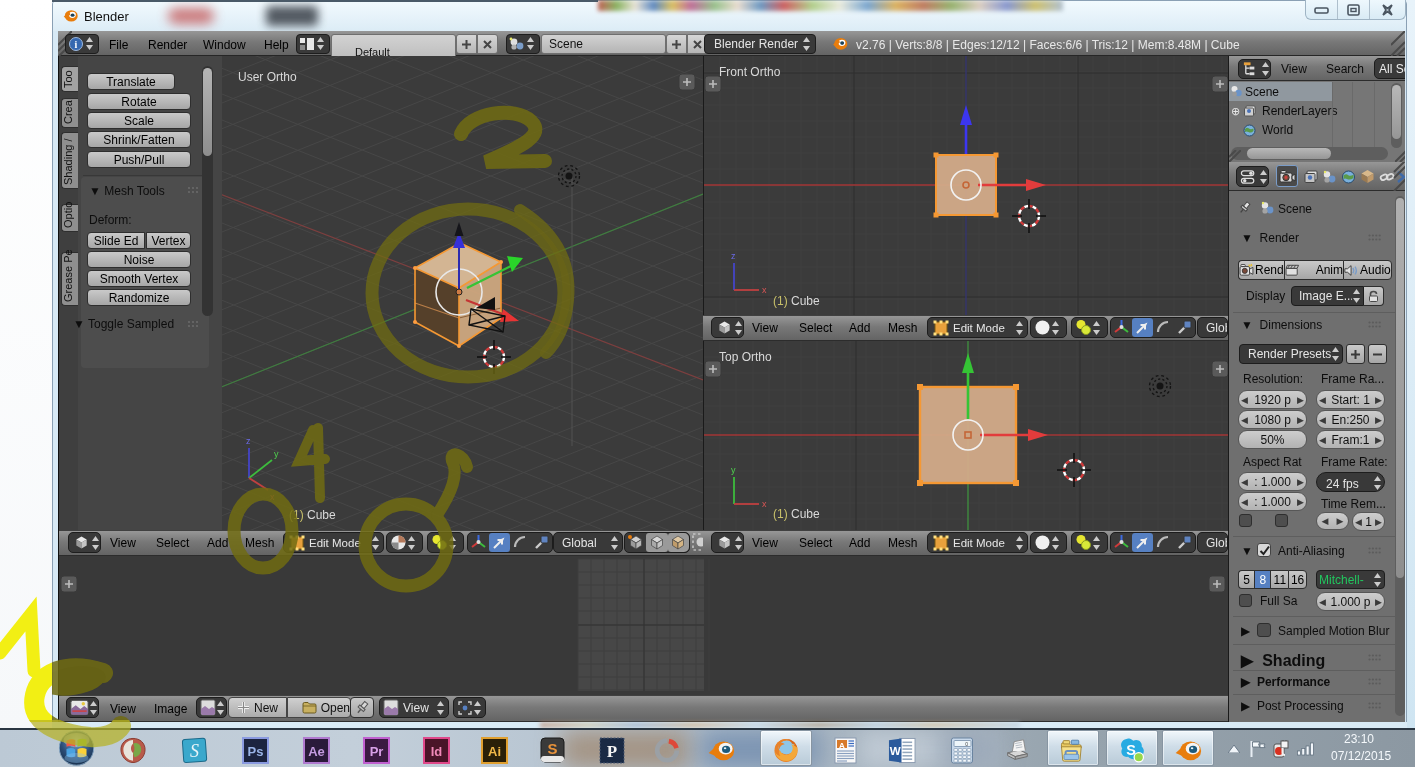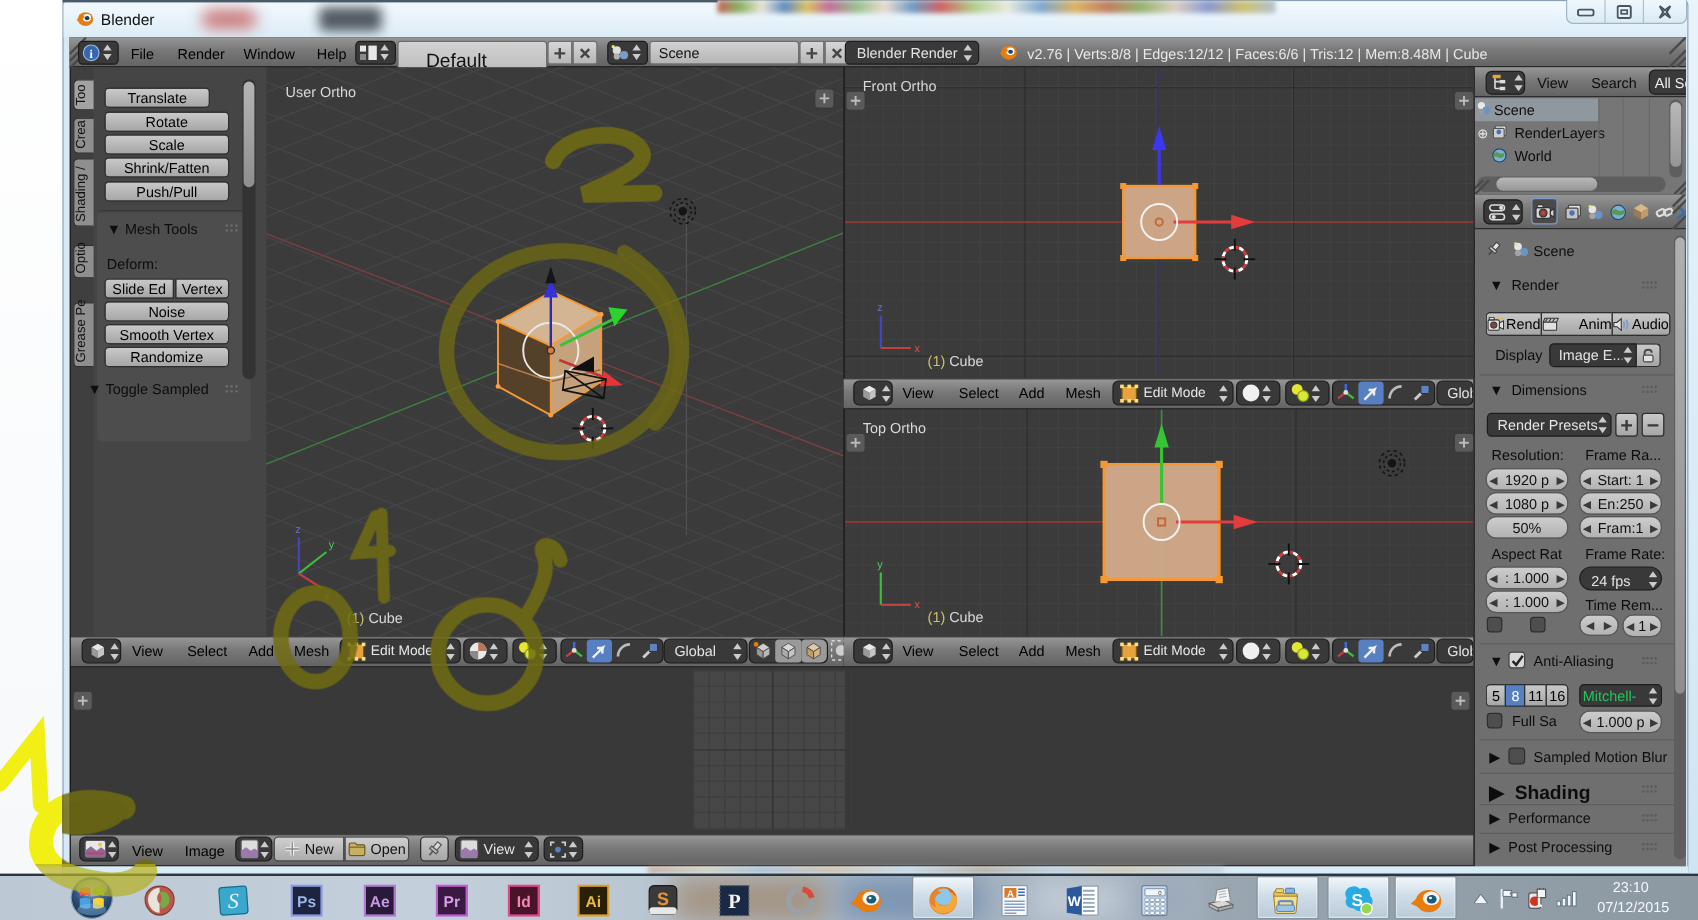--- a/index.html
+++ b/index.html
@@ -63,21 +63,21 @@
 <span style="position:absolute;left:264px;top:38px;font-size:12px;color:#000;font-weight:400;white-space:nowrap">Help</span>
 <div style="position:absolute;left:296px;top:34px;width:34px;height:20px;background:#393939;border:1px solid #1d1d1d;border-radius:4px;display:flex;font-size:12px;align-items:center;box-sizing:border-box;white-space:nowrap;overflow:hidden">
     <svg width="30" height="16" viewBox="0 0 30 16">
       <rect x="3" y="2" width="5" height="5" fill="#e8e8e8"></rect>
       <rect x="3" y="9" width="5" height="5" fill="#8a8a8a"></rect>
       <rect x="10" y="2" width="7" height="12" fill="#e8e8e8"></rect>
       <polygon points="20,6 27,6 23.5,1" fill="#ccc"></polygon>
       <polygon points="20,9 27,9 23.5,14" fill="#ccc"></polygon>
     </svg>
   </div>
-<div class="abs" style="left:331px;top:34px;width:125px;height:36px;background:linear-gradient(#d2d2d2,#b4b4b4);border:1px solid #6f6f6f;border-radius:3px;display:flex;align-items:center;padding-left:23px;font-size:16px;color:#111">Default</div>
+<div class="abs" style="left:331px;top:34px;width:125px;height:36px;background:linear-gradient(#d2d2d2,#b4b4b4);border:1px solid #6f6f6f;border-radius:3px;display:flex;align-items:center;padding-left:23px;font-size:11px;color:#111">Default</div>
 <div class="abs" style="left:456px;top:34px;width:21px;height:20px;background:linear-gradient(#d6d6d6,#b6b6b6);border:1px solid #6f6f6f;border-radius:3px 0 0 3px;display:flex;align-items:center;justify-content:center">
       <svg width="11" height="11" viewBox="0 0 11 11">
       <path d="M5.5 1 V10 M1 5.5 H10" stroke="#454545" stroke-width="2"></path>
     </svg>
   </div>
 <div class="abs" style="left:477px;top:34px;width:21px;height:20px;background:linear-gradient(#d6d6d6,#b6b6b6);border:1px solid #6f6f6f;border-radius:0 3px 3px 0;display:flex;align-items:center;justify-content:center">
       <svg width="11" height="11" viewBox="0 0 11 11">
       <path d="M2 2 L9 9 M9 2 L2 9" stroke="#454545" stroke-width="2"></path>
     </svg>
   </div>
@@ -869,21 +869,21 @@
     <svg width="9" height="16" viewBox="0 0 9 16" style="flex:none">
       <polygon points="1,6 8,6 4.5,1" fill="#ccc"></polygon>
       <polygon points="1,10 8,10 4.5,15" fill="#ccc"></polygon>
     </svg>
   </div>
 <div class="abs" style="left:228px;top:697px;width:59px;height:21px;background:linear-gradient(#d0d0d0,#ababab);border:1px solid #444;border-radius:4px 0 0 4px;display:flex;align-items:center;justify-content:center;font-size:12px;color:#111">
 <svg width="13" height="13" viewBox="0 0 13 13" style="margin-right:4px">
       <path d="M6.5 1 V12 M1 6.5 H12" stroke="#f2f2f2" stroke-width="3"></path>
       <path d="M6.5 1 V12 M1 6.5 H12" stroke="#888" stroke-width="1.2"></path>
     </svg>New</div>
-<div class="abs" style="left:287px;top:697px;width:54px;height:21px;background:linear-gradient(#d0d0d0,#ababab);border:1px solid #444;border-radius:0 4px 4px 0;display:flex;align-items:center;justify-content:center;font-size:12px;color:#111"><svg width="15" height="13" viewBox="0 0 15 13" style="margin-right:4px">
+<div class="abs" style="left:287px;top:697px;width:64px;height:21px;background:linear-gradient(#d0d0d0,#ababab);border:1px solid #444;border-radius:0 4px 4px 0;display:flex;align-items:center;justify-content:flex-end;font-size:12px;color:#111"><svg width="15" height="13" viewBox="0 0 15 13" style="margin-right:4px">
       <path d="M1 3 Q1 1.5 2.5 1.5 L6 1.5 L7.5 3 L13 3 Q14 3 14 4.5 L14 10.5 Q14 12 12.5 12 L2.5 12 Q1 12 1 10.5 Z" fill="#c8b060" stroke="#6a5a20"></path>
       <path d="M1 5 H14" stroke="#6a5a20" stroke-width=".8"></path>
     </svg>Open</div>
 <div class="abs vpbtn" style="left:350px;top:697px;width:24px;height:21px;border-radius:4px">
     <svg width="15" height="15" viewBox="0 0 15 15">
       <g transform="rotate(40 7 7)">
         <rect x="5.5" y="1" width="4" height="6" fill="#d8d8d8" stroke="#555"></rect>
         <rect x="4" y="7" width="7" height="2.5" fill="#c0c0c0" stroke="#555"></rect>
         <line x1="7.5" y1="9.5" x2="7.5" y2="14" stroke="#555" stroke-width="1.4"></line>
       </g>
@@ -1245,21 +1245,21 @@
         <circle cx="1.5" cy="5.5" r="1.1"></circle>
         <circle cx="4.9" cy="1.5" r="1.1"></circle>
         <circle cx="4.9" cy="5.5" r="1.1"></circle>
         <circle cx="8.3" cy="1.5" r="1.1"></circle>
         <circle cx="8.3" cy="5.5" r="1.1"></circle>
         <circle cx="11.7" cy="1.5" r="1.1"></circle>
         <circle cx="11.7" cy="5.5" r="1.1"></circle>
       </g>
     </svg>
     <div class="abs" style="left:4px;top:508px;width:168px;height:1px;background:#5e5e5e"></div>
-    <span style="position:absolute;left:12px;top:513px;font-size:12px;color:#0d0d0d;font-weight:400;white-space:nowrap">▶&nbsp; Performance</span>
+    <span style="position:absolute;left:12px;top:513px;font-size:12px;color:#0d0d0d;font-weight:700;white-space:nowrap">▶&nbsp; Performance</span>
     <svg class="abs" style="left:139px;top:516px" width="13" height="7">
       <g fill="#5c5c5c">
         <circle cx="1.5" cy="1.5" r="1.1"></circle>
         <circle cx="1.5" cy="5.5" r="1.1"></circle>
         <circle cx="4.9" cy="1.5" r="1.1"></circle>
         <circle cx="4.9" cy="5.5" r="1.1"></circle>
         <circle cx="8.3" cy="1.5" r="1.1"></circle>
         <circle cx="8.3" cy="5.5" r="1.1"></circle>
         <circle cx="11.7" cy="1.5" r="1.1"></circle>
         <circle cx="11.7" cy="5.5" r="1.1"></circle>

